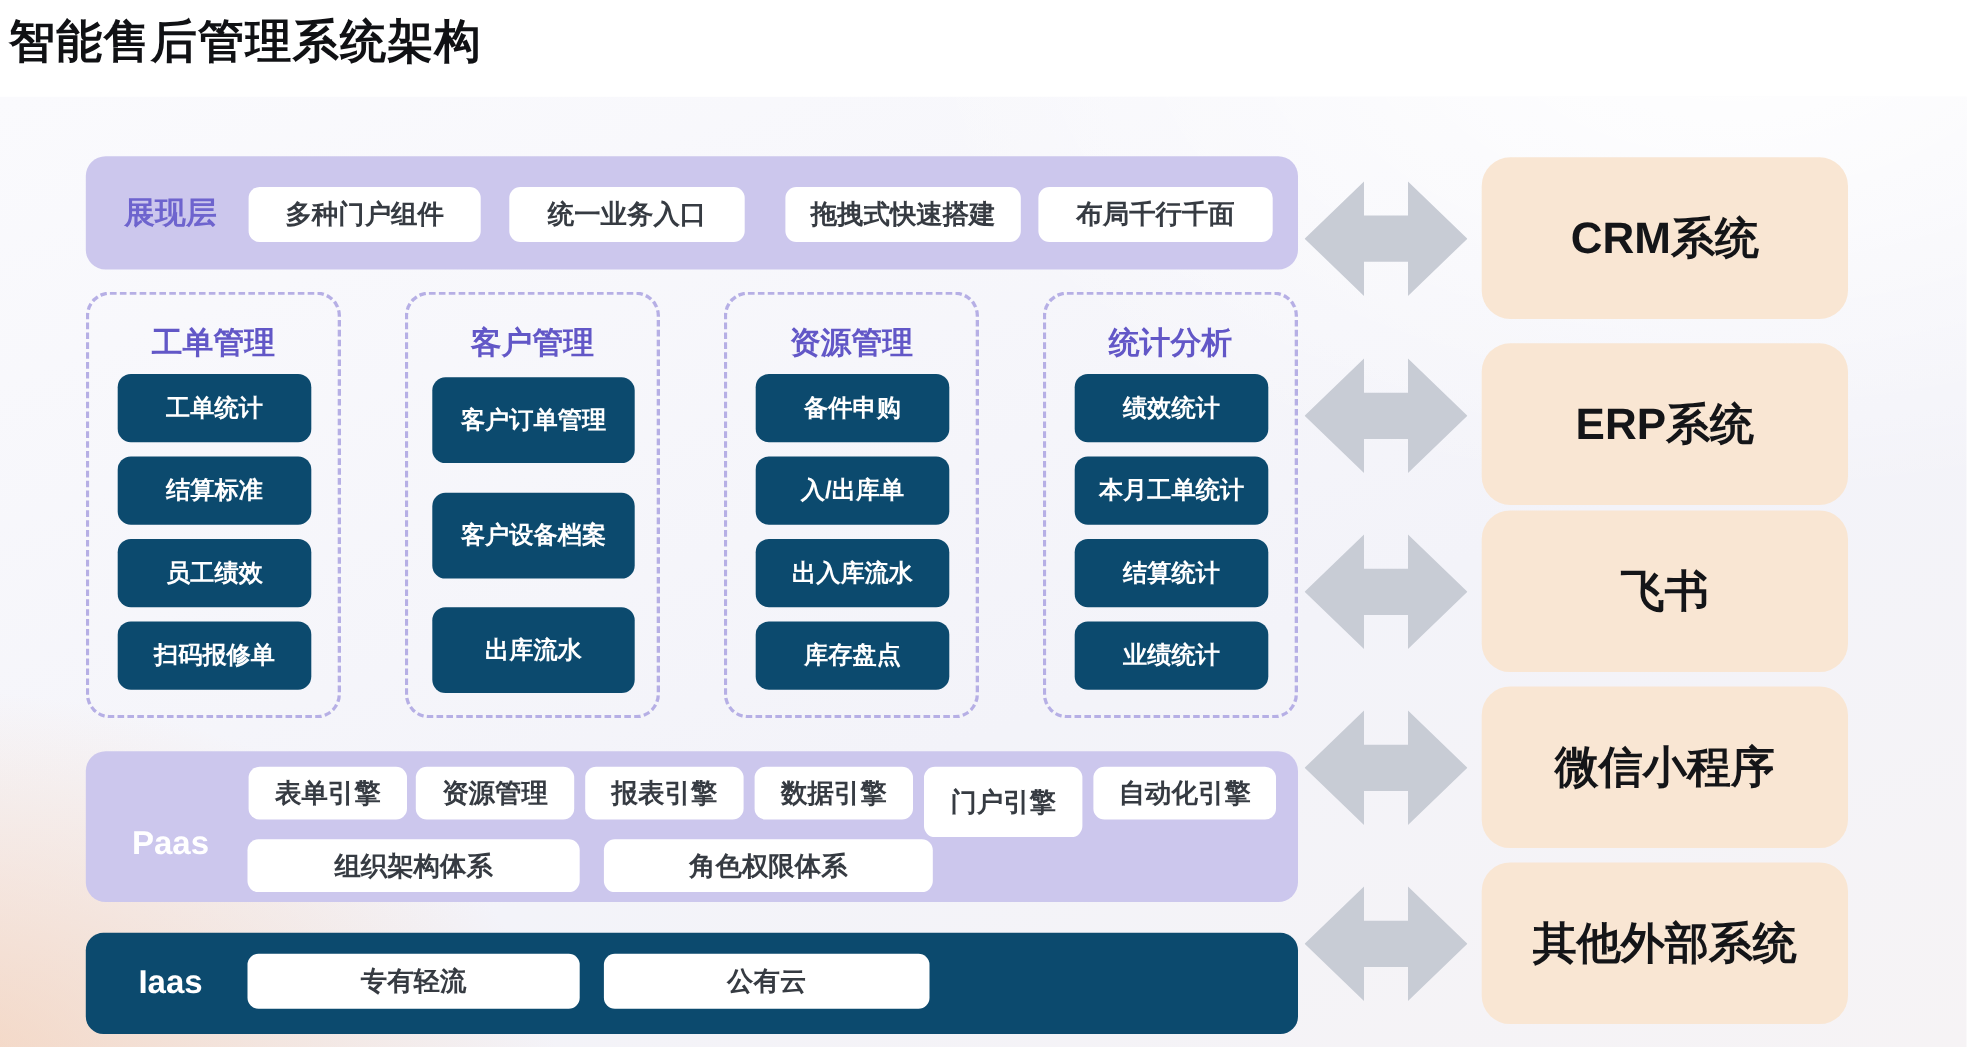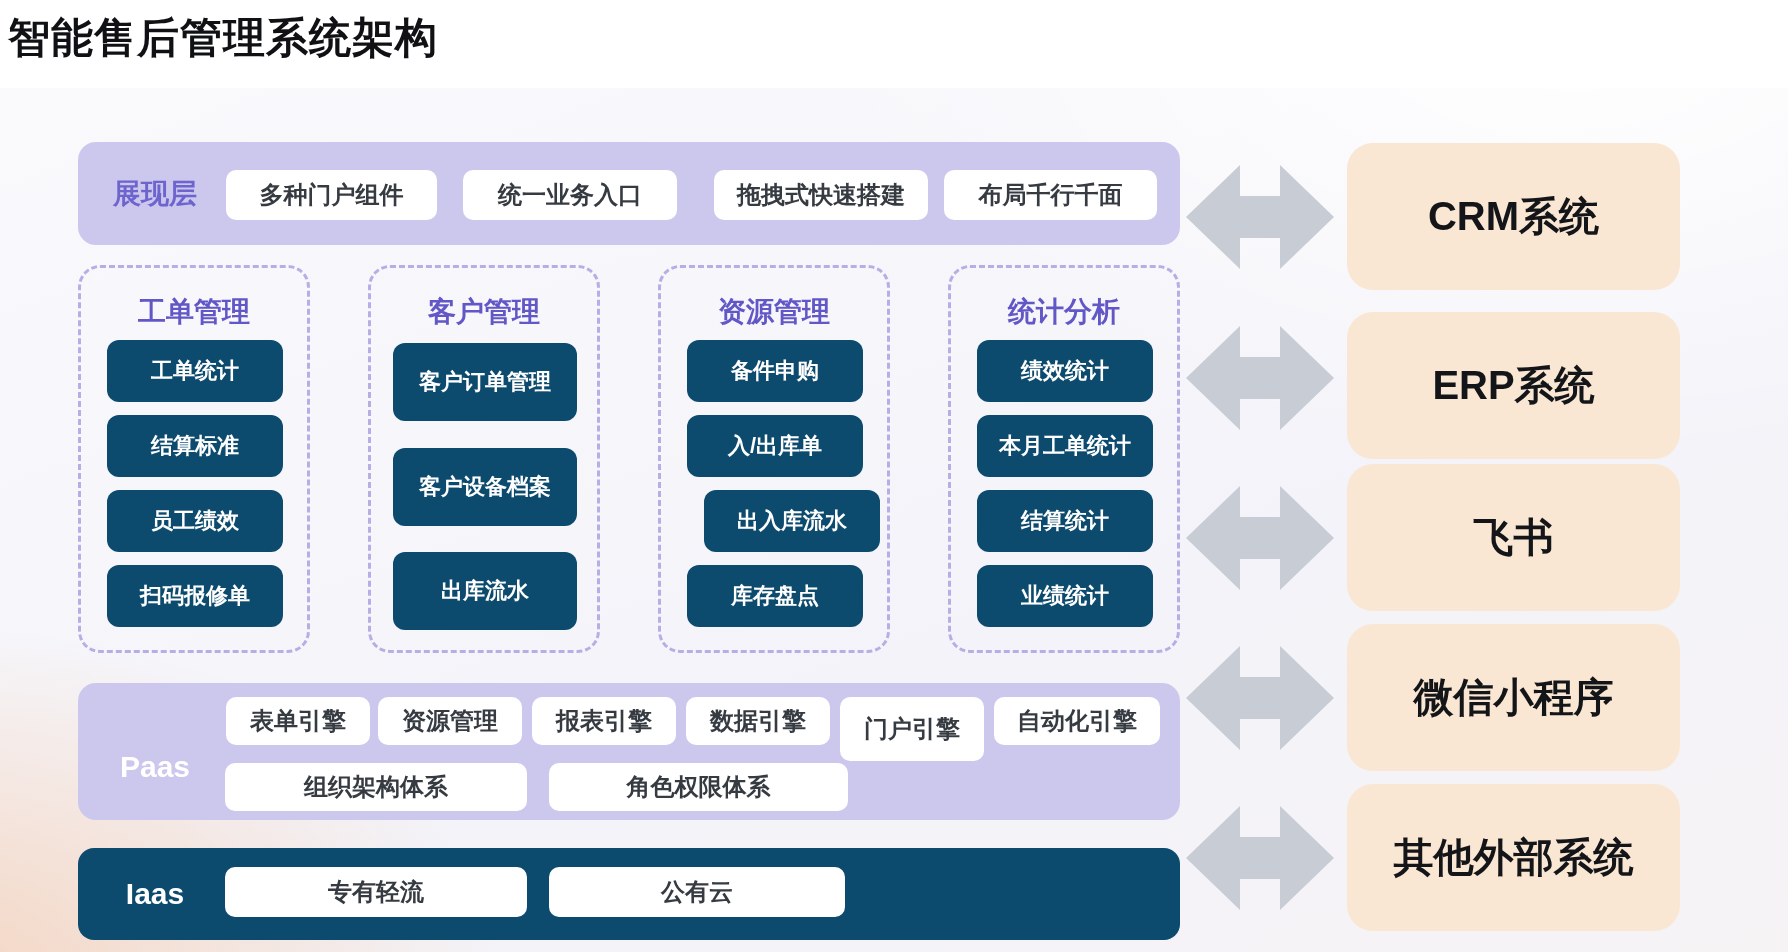--- a/index.html
+++ b/index.html
@@ -83,21 +83,21 @@
     <div class="module-title">客户管理</div>
     <div class="module-item" style="top:75px;">客户订单管理</div>
     <div class="module-item" style="top:180px;">客户设备档案</div>
     <div class="module-item" style="top:284px;">出库流水</div>
   </div>
 
   <div class="module-col" style="left:658px;">
     <div class="module-title">资源管理</div>
     <div class="module-item" style="top:72px;">备件申购</div>
     <div class="module-item" style="top:147px;">入/出库单</div>
-    <div class="module-item" style="top:222px;margin-left:17px;">出入库流水</div>
+    <div class="module-item" style="top:222px;">出入库流水</div>
     <div class="module-item" style="top:297px;">库存盘点</div>
   </div>
 
   <div class="module-col" style="left:948px;">
     <div class="module-title">统计分析</div>
     <div class="module-item" style="top:72px;">绩效统计</div>
     <div class="module-item" style="top:147px;">本月工单统计</div>
     <div class="module-item" style="top:222px;">结算统计</div>
     <div class="module-item" style="top:297px;">业绩统计</div>
   </div>

